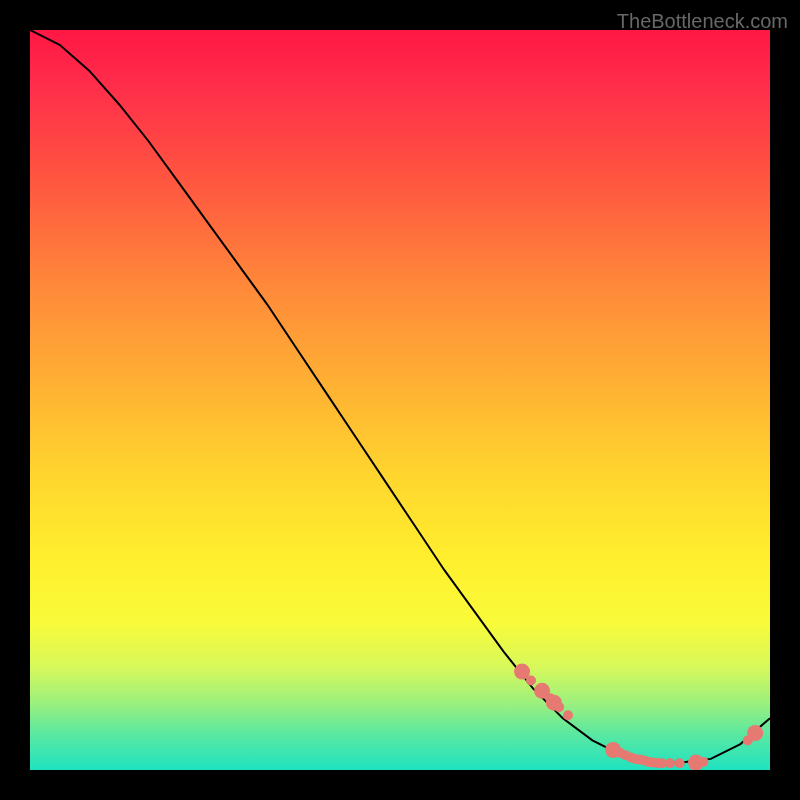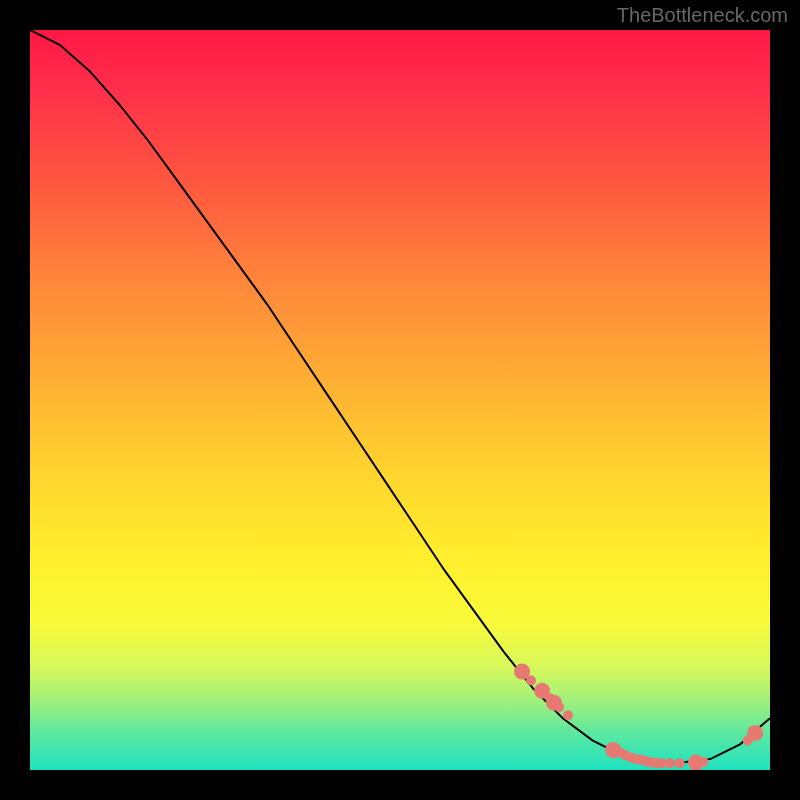--- a/index.html
+++ b/index.html
@@ -6,21 +6,21 @@
   body {
     width: 800px;
     height: 800px;
     background: #000000;
     position: relative;
     font-family: Arial, sans-serif;
     overflow: hidden;
   }
   .watermark {
     position: absolute;
-    top: 4px;
+    top: 10px;
     right: 12px;
     color: #686868;
     font-size: 20px;
     font-weight: normal;
     z-index: 10;
   }
   .plot-area {
     position: absolute;
     left: 30px;
     top: 30px;

